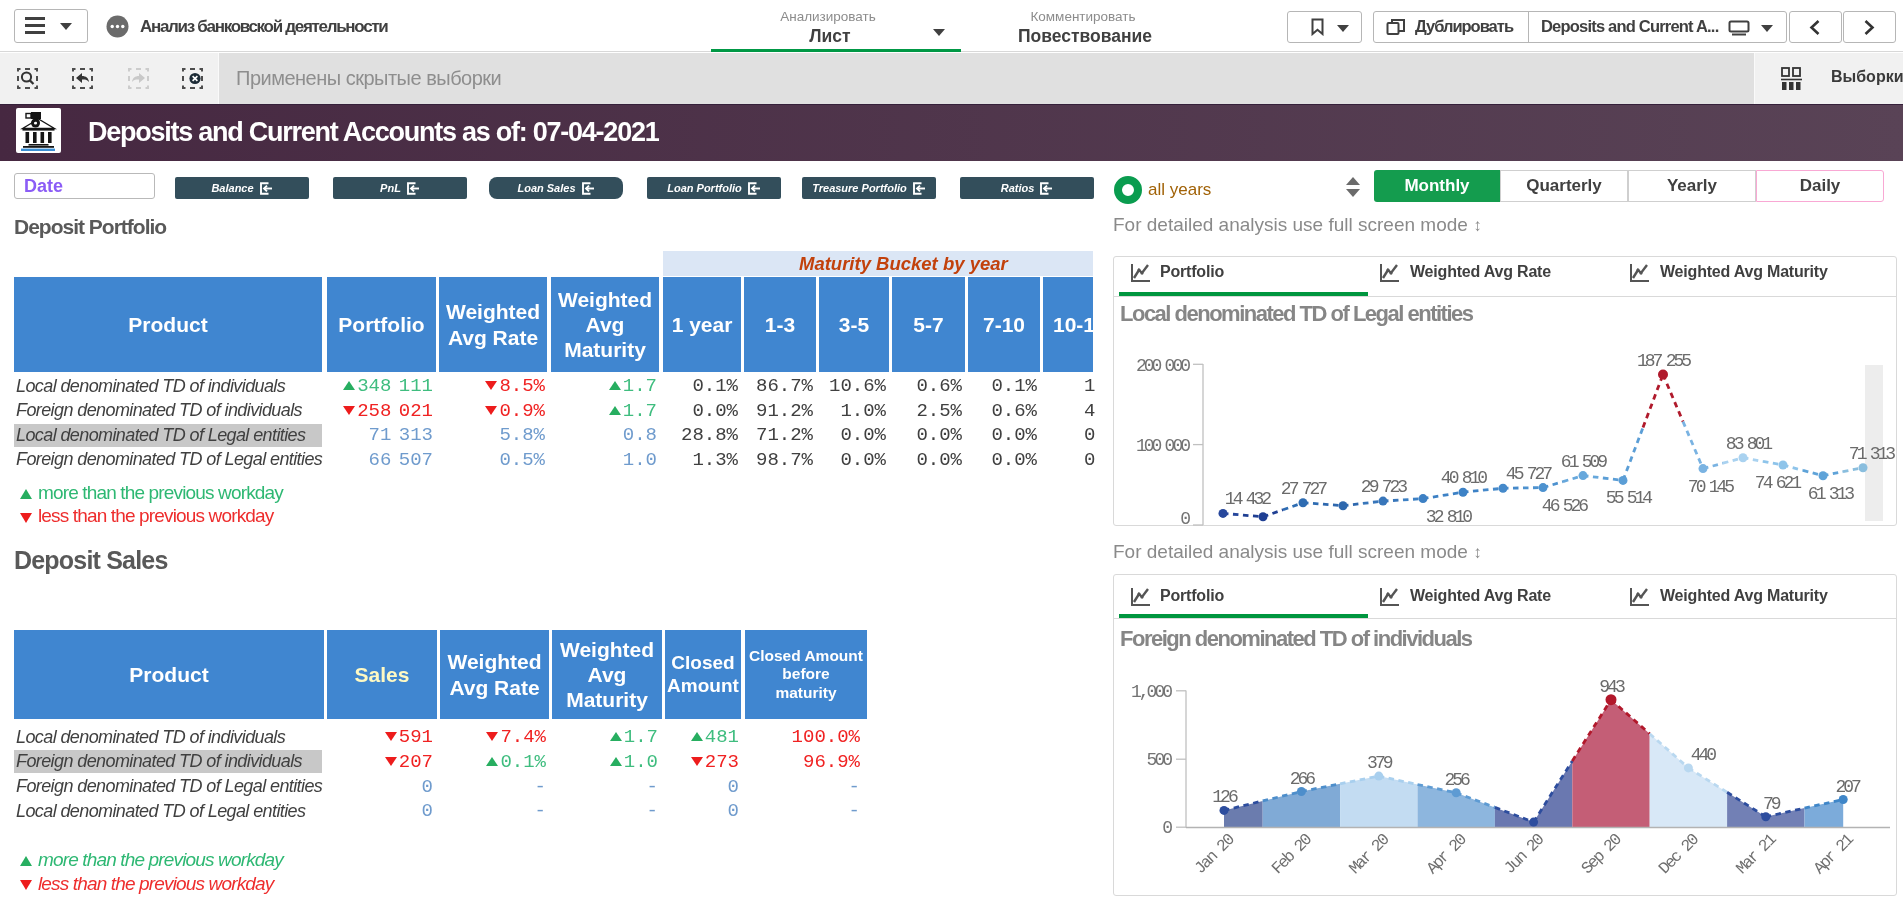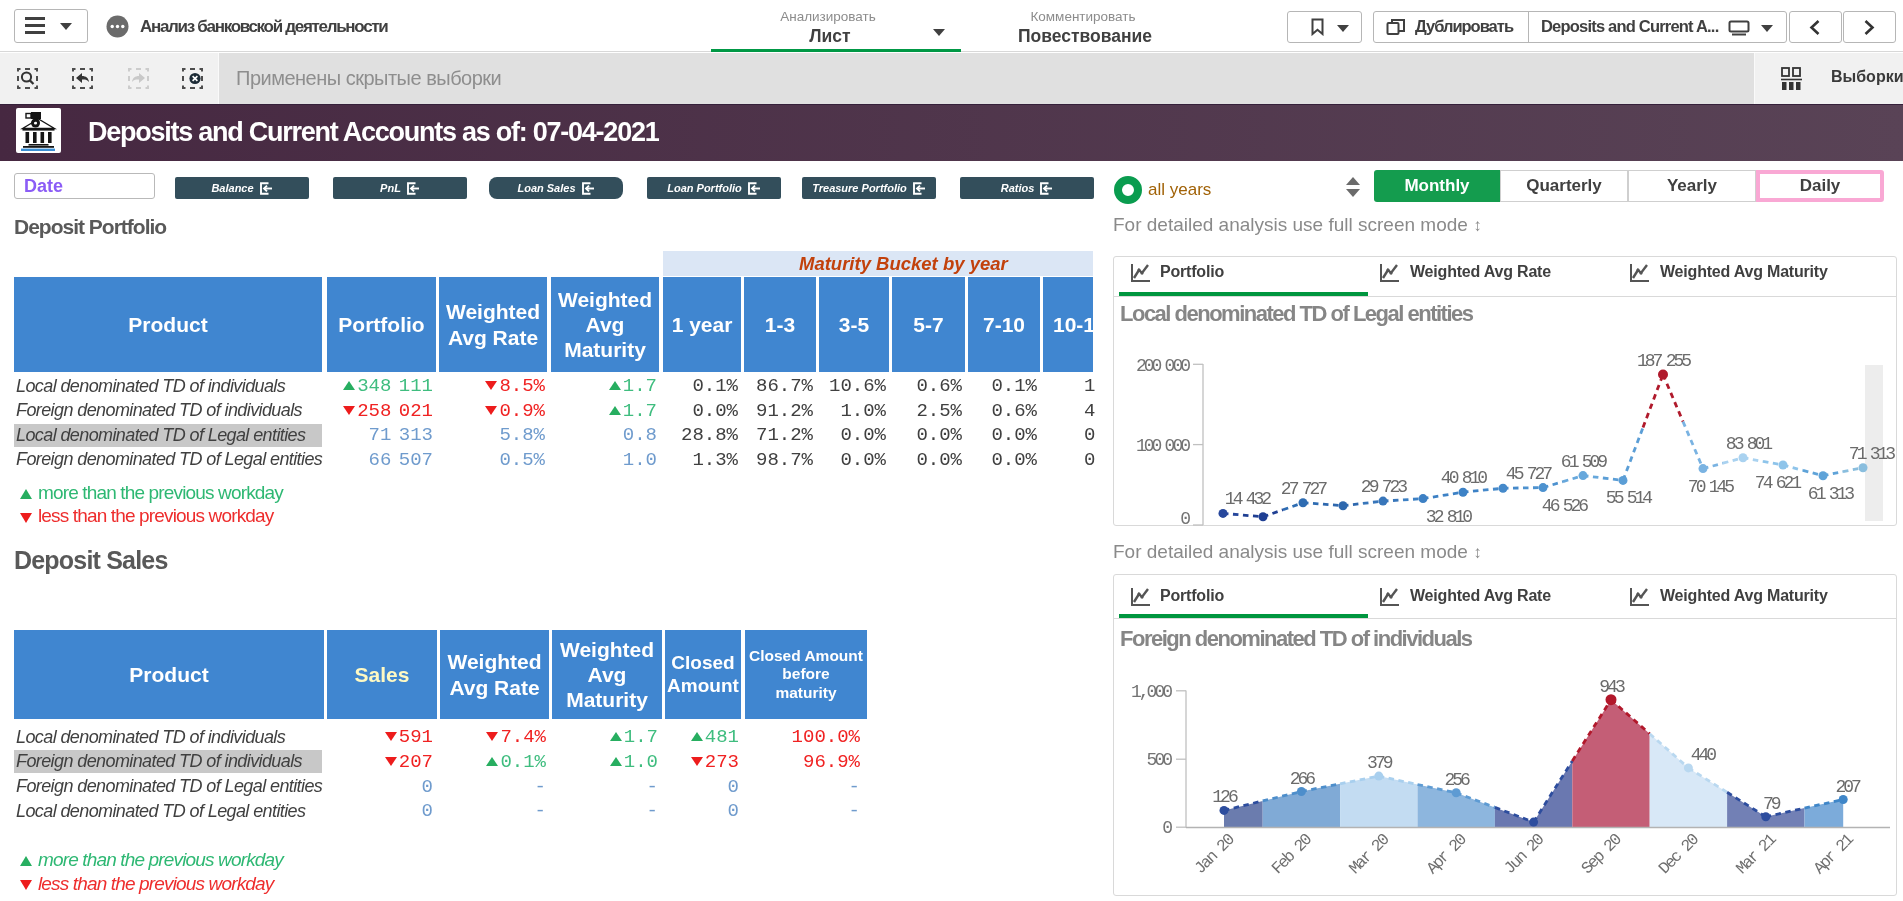--- a/index.html
+++ b/index.html
@@ -132,21 +132,21 @@
     </svg></div>
 <svg class="abs" style="left:1114px;top:175.5px" width="29" height="29" viewBox="0 0 29 29">
     <circle cx="14" cy="14" r="10" fill="none" stroke="#0a9c4f" stroke-width="8"></circle>
   </svg>
 <div class="abs" style="left:1148px;top:180px;font-size:17px;color:#a16207">all years</div>
 <span class="abs" style="left:1346px;top:177px;width:0;height:0;border-left:7px solid transparent;border-right:7px solid transparent;border-bottom:8px solid #6b6b6b"></span>
 <span class="abs" style="left:1346px;top:189px;width:0;height:0;border-left:7px solid transparent;border-right:7px solid transparent;border-top:8px solid #6b6b6b"></span>
 <div class="abs" style="left:1374px;top:170px;width:126px;height:32px;background:#149c4e;border-radius:3px 0 0 3px;color:#fff;font-size:17px;font-weight:700;display:flex;align-items:center;justify-content:center">Monthly</div>
 <div class="abs" style="left:1500px;top:170px;width:128px;height:32px;background:#fff;border:1px solid #cfcfcf;color:#404040;font-size:17px;font-weight:700;display:flex;align-items:center;justify-content:center">Quarterly</div>
 <div class="abs" style="left:1628px;top:170px;width:128px;height:32px;background:#fff;border:1px solid #cfcfcf;color:#404040;font-size:17px;font-weight:700;display:flex;align-items:center;justify-content:center">Yearly</div>
-<div class="abs" style="left:1756px;top:170px;width:128px;height:32px;background:#fff;border:4px solid #f9a8d4;border-radius:0 3px 3px 0;color:#404040;font-size:17px;font-weight:700;display:flex;align-items:center;justify-content:center">Daily</div>
+<div class="abs" style="left:1756px;top:170px;width:128px;height:32px;background:#fff;border:1px solid #f9a8d4;border-radius:0 3px 3px 0;color:#404040;font-size:17px;font-weight:700;display:flex;align-items:center;justify-content:center">Daily</div>
 <div class="abs" style="left:1113px;top:214px;font-size:19px;color:#8a8a8a">For detailed analysis use full screen mode <span style="font-size:17px">↕</span></div>
 <div class="abs" style="left:1113px;top:541px;font-size:19px;color:#8a8a8a">For detailed analysis use full screen mode <span style="font-size:17px">↕</span></div>
 <div class="abs" style="left:14px;top:215px;font-size:21px;font-weight:700;letter-spacing:-1px;color:#595959">Deposit Portfolio</div>
 <div class="abs" style="left:14px;top:546px;font-size:25px;font-weight:700;letter-spacing:-0.8px;color:#595959">Deposit Sales</div>
 <div class="abs" style="left:663px;top:251px;width:430px;height:25px;background:#dbe6f5;overflow:hidden">
     <span style="position:absolute;left:136px;top:2px;font-size:18.5px;font-style:italic;font-weight:600;color:#c2410c;white-space:nowrap">Maturity Bucket by year</span>
   </div>
 <div style="position:absolute;left:14px;top:277px;width:308px;height:95px;background:#4086d0;color:#fff;font-weight:700;font-size:21px;display:flex;align-items:center;justify-content:center;text-align:center;line-height:1.2;overflow:hidden">Product</div>
 <div style="position:absolute;left:327px;top:277px;width:109px;height:95px;background:#4086d0;color:#fff;font-weight:700;font-size:21px;display:flex;align-items:center;justify-content:center;text-align:center;line-height:1.2;overflow:hidden">Portfolio</div>
 <div style="position:absolute;left:439px;top:277px;width:108px;height:95px;background:#4086d0;color:#fff;font-weight:700;font-size:21px;display:flex;align-items:center;justify-content:center;text-align:center;line-height:1.2;overflow:hidden">Weighted<br>Avg Rate</div>

